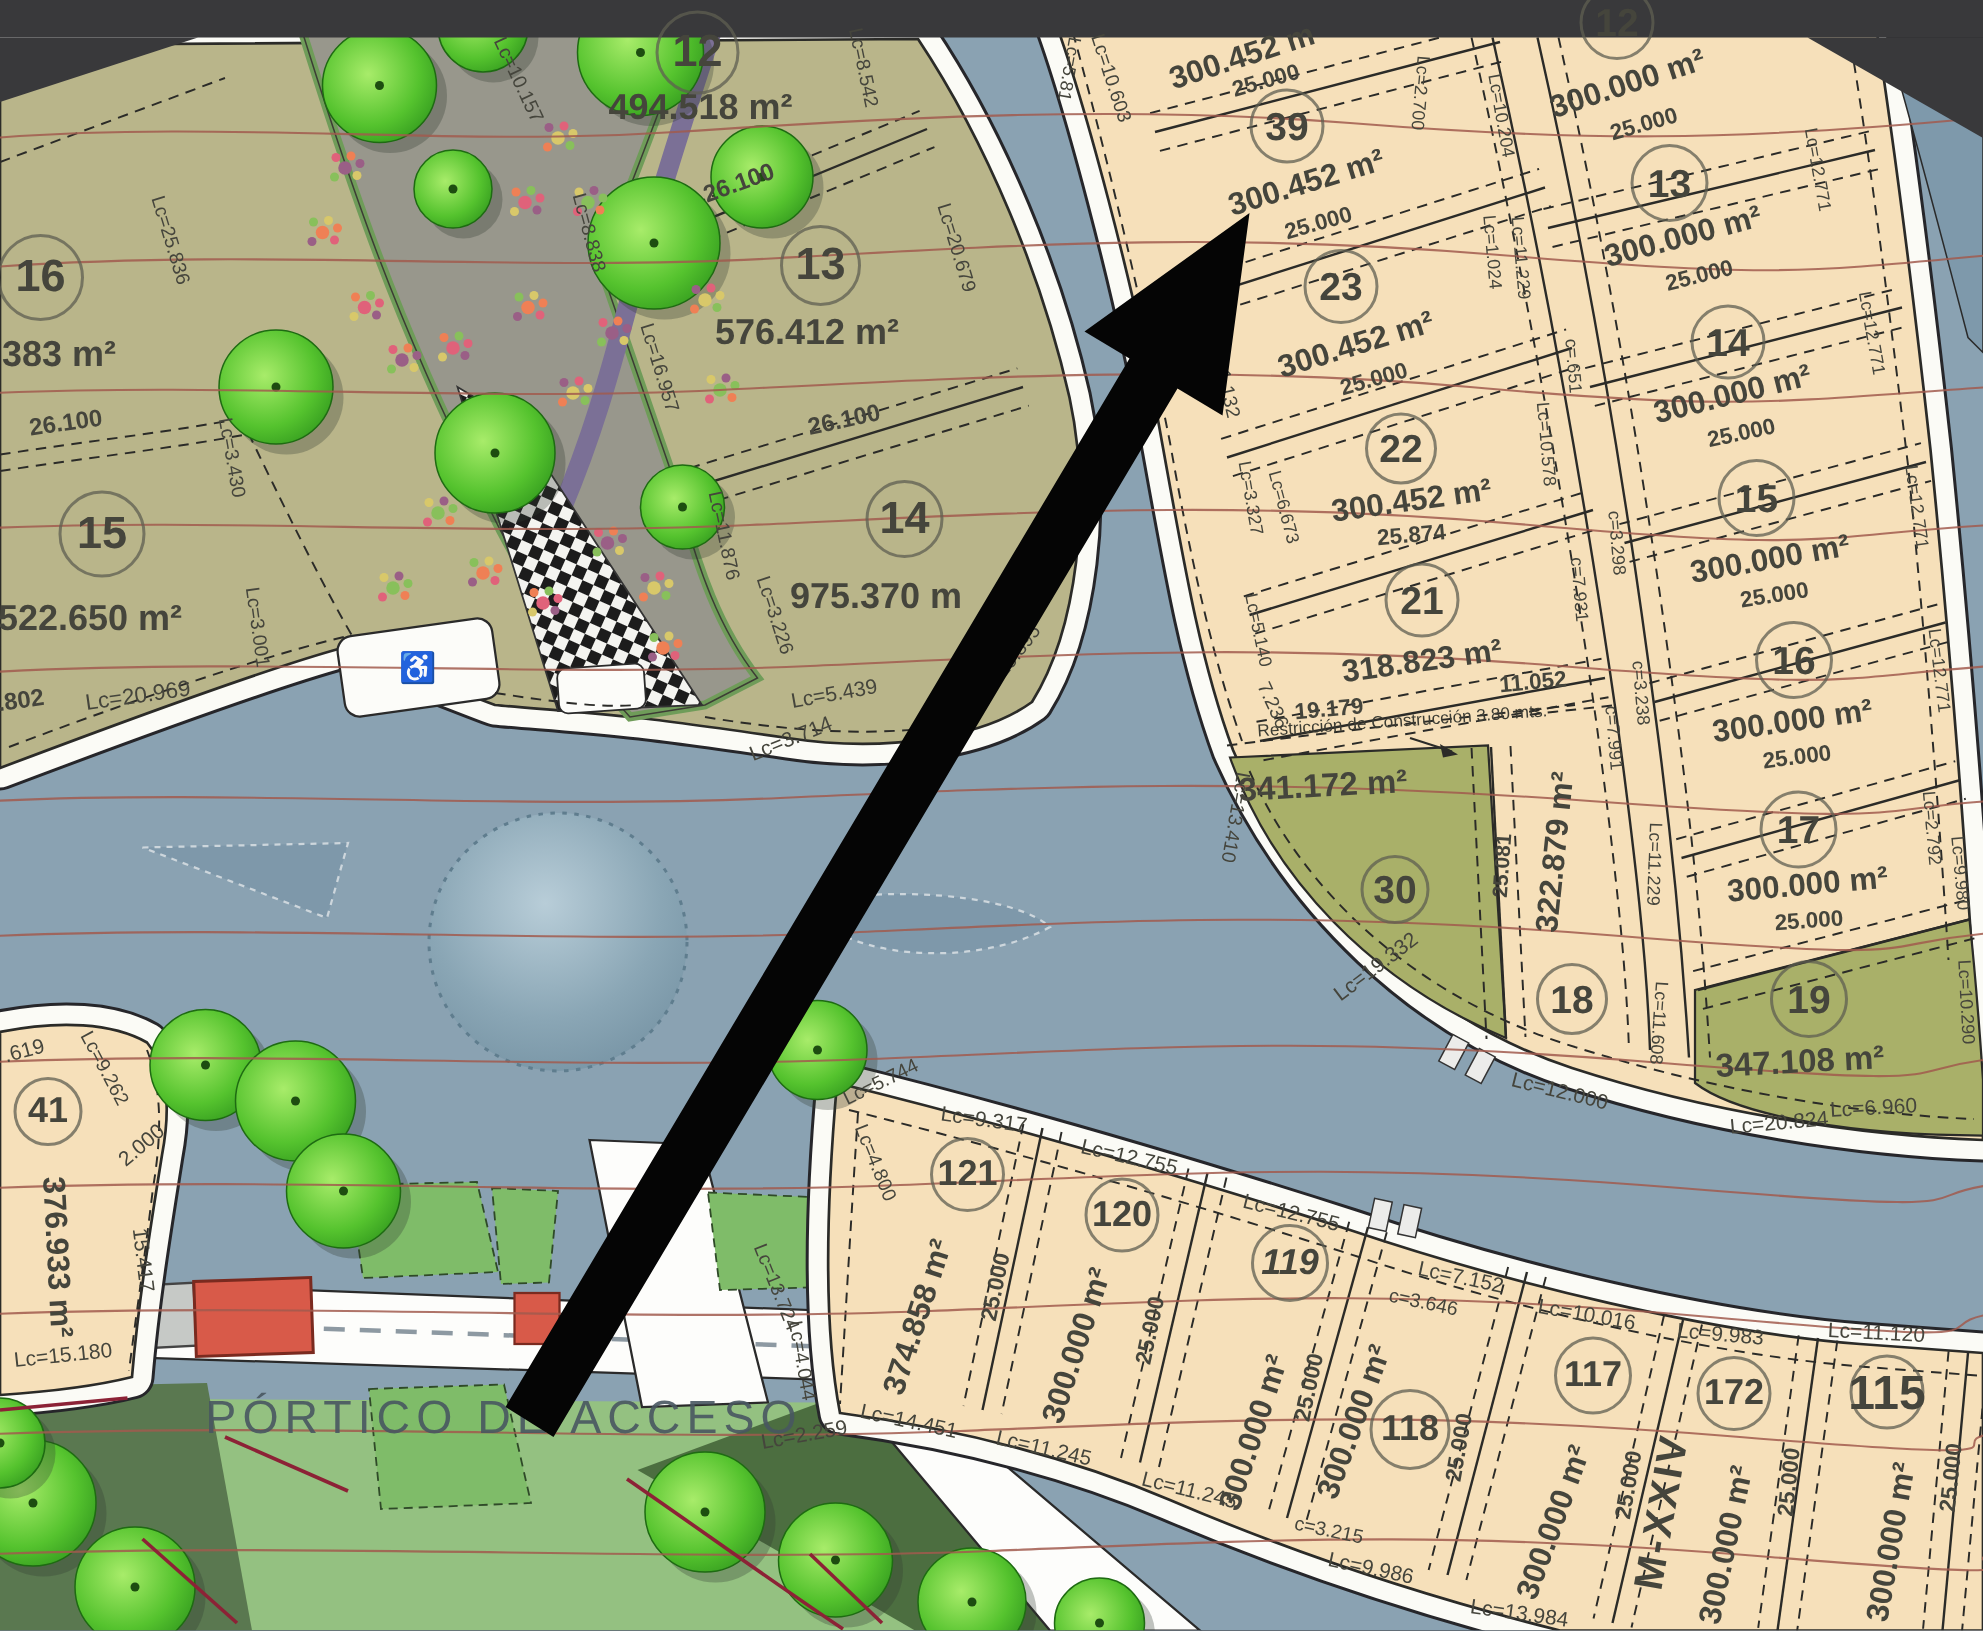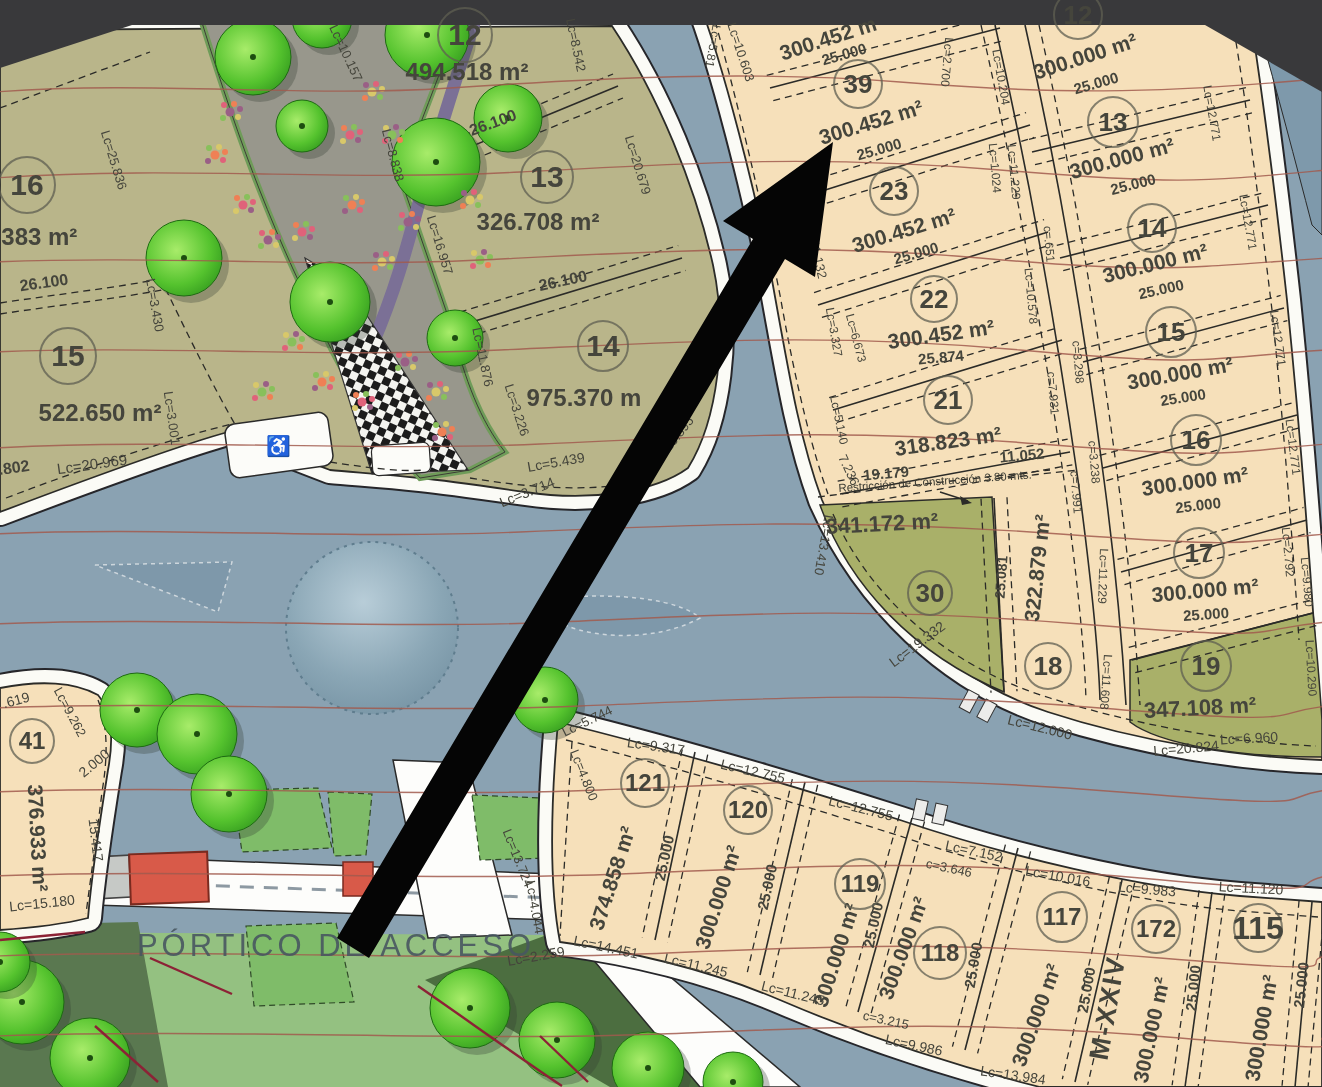--- a/index.html
+++ b/index.html
@@ -435,30 +435,30 @@
     <polygon points="0,25 132,25 0,68"></polygon>
     <polygon points="1205,25 1322,25 1322,92"></polygon>
   </g>
 </svg>
 
 <div id="labels">
       <div class="lbl" style="left: 36px; top: 237px; font-size: 24px; transform: translate(-50%, -50%) rotate(0deg);">.383 m²</div>
       <div class="lbl" style="left: 44px; top: 283px; font-size: 16px; transform: translate(-50%, -50%) rotate(-8deg);">26.100</div>
       <div class="lbl" style="left: 114px; top: 160px; font-size: 13px; transform: translate(-50%, -50%) rotate(73deg); font-weight: 500;">Lc=25.836</div>
       <div class="lbl" style="left: 155px; top: 305px; font-size: 13px; transform: translate(-50%, -50%) rotate(80deg); font-weight: 500;">Lc=3.430</div>
-      <div class="lbl" style="left: 60px; top: 413px; font-size: 24px; transform: translate(-50%, -50%) rotate(0deg); margin-left: 40px;">522.650 m²</div>
+      <div class="lbl" style="left: 60px; top: 413px; font-size: 24px; transform: translate(-50%, -50%) rotate(0deg);">522.650 m²</div>
       <div class="lbl" style="left: 14px; top: 468px; font-size: 16px; transform: translate(-50%, -50%) rotate(-8deg);">.802</div>
       <div class="lbl" style="left: 92px; top: 464px; font-size: 15px; transform: translate(-50%, -50%) rotate(-8deg); font-weight: 500;">Lc=20.969</div>
       <div class="lbl" style="left: 172px; top: 418px; font-size: 13px; transform: translate(-50%, -50%) rotate(82deg); font-weight: 500;">Lc=3.001</div>
       <div class="lbl" style="left: 346px; top: 53px; font-size: 13px; transform: translate(-50%, -50%) rotate(65deg); font-weight: 500;">Lc=10.157</div>
       <div class="lbl" style="left: 393px; top: 155px; font-size: 13px; transform: translate(-50%, -50%) rotate(75deg); font-weight: 500;">Lc=8.838</div>
       <div class="lbl" style="left: 467px; top: 72px; font-size: 24px; transform: translate(-50%, -50%) rotate(0deg);">494.518 m²</div>
       <div class="lbl" style="left: 576px; top: 45px; font-size: 13px; transform: translate(-50%, -50%) rotate(78deg); font-weight: 500;">Lc=8.542</div>
       <div class="lbl" style="left: 493px; top: 123px; font-size: 16px; transform: translate(-50%, -50%) rotate(-20deg);">26.100</div>
-      <div class="lbl" style="left: 538px; top: 222px; font-size: 24px; transform: translate(-50%, -50%) rotate(0deg);">326.708 m²</div>
+      <div class="lbl" style="left: 538px; top: 222px; font-size: 24px; transform: translate(-50%, -50%) rotate(0deg);">576.412 m²</div>
       <div class="lbl" style="left: 638px; top: 165px; font-size: 13px; transform: translate(-50%, -50%) rotate(73deg); font-weight: 500;">Lc=20.679</div>
       <div class="lbl" style="left: 440px; top: 245px; font-size: 13px; transform: translate(-50%, -50%) rotate(73deg); font-weight: 500;">Lc=16.957</div>
       <div class="lbl" style="left: 563px; top: 281px; font-size: 16px; transform: translate(-50%, -50%) rotate(-12deg);">26.100</div>
       <div class="lbl" style="left: 584px; top: 398px; font-size: 24px; transform: translate(-50%, -50%) rotate(0deg);">975.370 m</div>
       <div class="lbl" style="left: 483px; top: 357px; font-size: 13px; transform: translate(-50%, -50%) rotate(78deg); font-weight: 500;">Lc=11.876</div>
       <div class="lbl" style="left: 517px; top: 410px; font-size: 13px; transform: translate(-50%, -50%) rotate(72deg); font-weight: 500;">Lc=3.226</div>
       <div class="lbl" style="left: 556px; top: 462px; font-size: 14px; transform: translate(-50%, -50%) rotate(-10deg); font-weight: 500;">Lc=5.439</div>
       <div class="lbl" style="left: 527px; top: 492px; font-size: 14px; transform: translate(-50%, -50%) rotate(-22deg); font-weight: 500;">Lc=3.714</div>
       <div class="lbl" style="left: 672px; top: 442px; font-size: 13px; transform: translate(-50%, -50%) rotate(-52deg); font-weight: 500;">Lc=25.395</div>
       <div class="lbl" style="left: 279px; top: 446px; font-size: 20px; transform: translate(-50%, -50%) rotate(0deg); color: rgb(20, 20, 20);">♿</div>
@@ -576,21 +576,21 @@
       <div class="num-circle" style="left: 1048px; top: 666px; width: 44px; height: 44px; font-size: 26px;">18</div>
       <div class="num-circle" style="left: 1078px; top: 15px; width: 46px; height: 46px; font-size: 26px;">12</div>
       <div class="num-circle" style="left: 1113px; top: 122px; width: 48px; height: 48px; font-size: 26px;">13</div>
       <div class="num-circle" style="left: 1152px; top: 228px; width: 46px; height: 46px; font-size: 26px;">14</div>
       <div class="num-circle" style="left: 1171px; top: 332px; width: 48px; height: 48px; font-size: 26px;">15</div>
       <div class="num-circle" style="left: 1196px; top: 440px; width: 48px; height: 48px; font-size: 26px;">16</div>
       <div class="num-circle" style="left: 1199px; top: 553px; width: 48px; height: 48px; font-size: 26px;">17</div>
       <div class="num-circle" style="left: 1206px; top: 666px; width: 48px; height: 48px; font-size: 26px;">19</div>
       <div class="num-circle" style="left: 645px; top: 783px; width: 46px; height: 46px; font-size: 24px;">121</div>
       <div class="num-circle" style="left: 748px; top: 810px; width: 46px; height: 46px; font-size: 24px;">120</div>
-      <div class="num-circle" style="left: 860px; top: 884px; width: 48px; height: 48px; font-size: 24px;">119</div>
+      <div class="num-circle" style="left: 860px; top: 842px; width: 48px; height: 48px; font-size: 24px; font-style: italic;">119</div>
       <div class="num-circle" style="left: 940px; top: 953px; width: 50px; height: 50px; font-size: 24px;">118</div>
       <div class="num-circle" style="left: 1062px; top: 917px; width: 48px; height: 48px; font-size: 24px;">117</div>
       <div class="num-circle" style="left: 1156px; top: 929px; width: 46px; height: 46px; font-size: 24px;">172</div>
       <div class="num-circle" style="left: 1258px; top: 928px; width: 46px; height: 46px; font-size: 32px;">115</div>
     </div>
 
 <svg id="arrow" width="1322" height="1087" viewBox="0 0 1322 1087">
   <polygon points="337,938 753,239 723,221 833,142 815,277 785,259 369,958" fill="#050505"></polygon>
 </svg>
 

